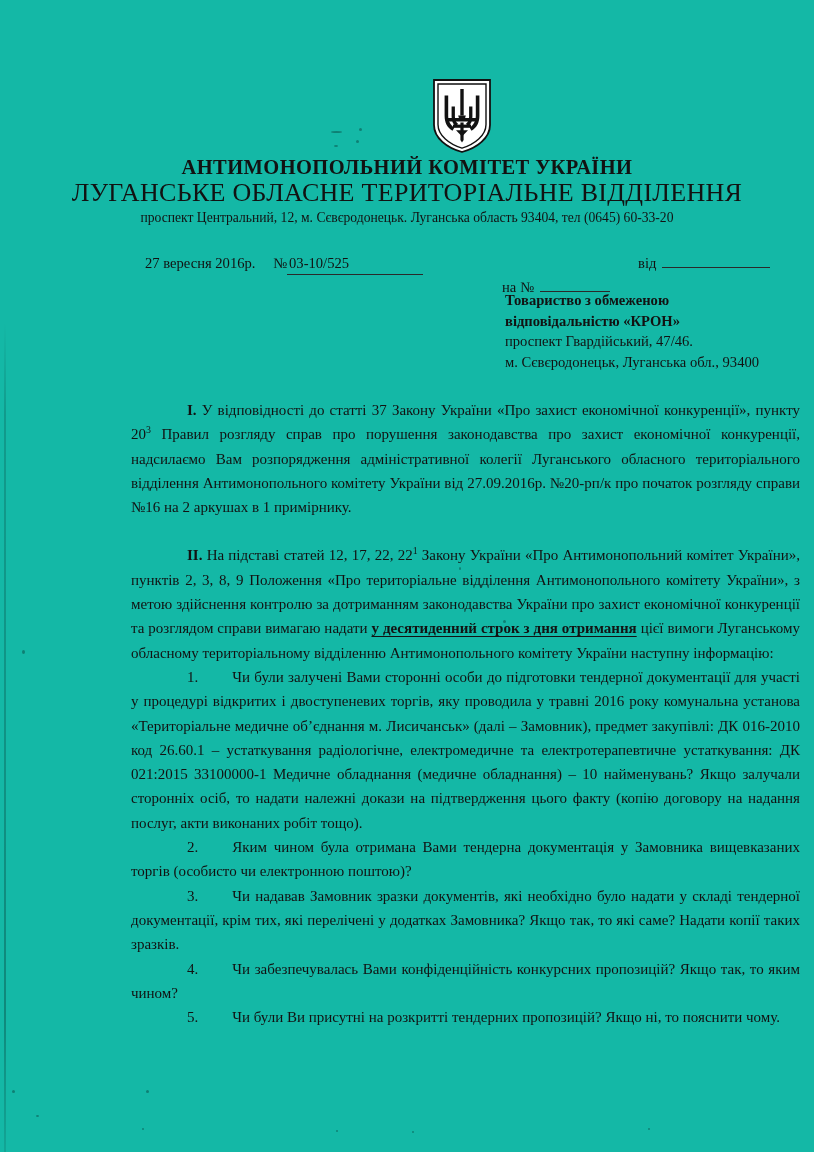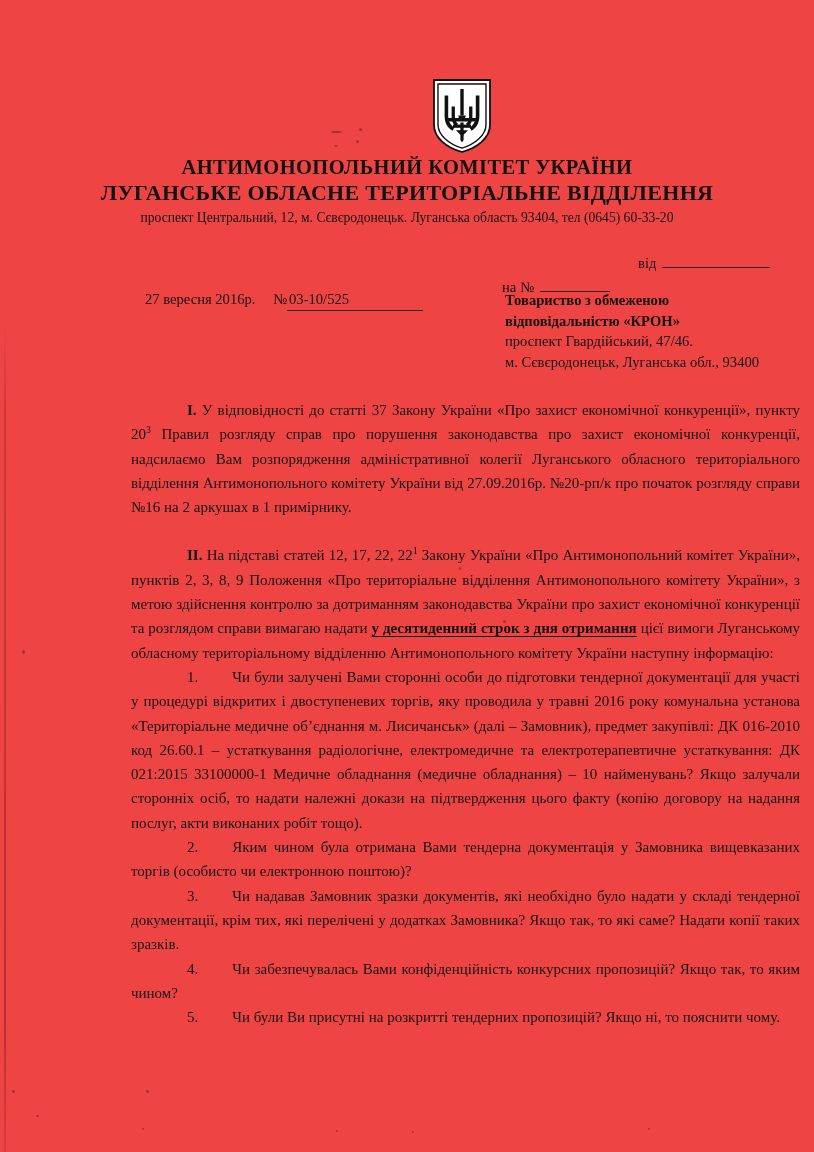--- a/index.html
+++ b/index.html
@@ -5,21 +5,21 @@
 <style>
   html, body {
     margin: 0;
     padding: 0;
     background: #ffffff;
   }
   .page {
     position: relative;
     width: 814px;
     height: 1152px;
-    background: #ef4444;
+    background: #14b8a6;
     overflow: hidden;
     font-family: "Liberation Serif", "DejaVu Serif", serif;
     color: #121212;
     -webkit-font-smoothing: antialiased;
   }
 
   
   .scan-edge {
     position: absolute;
     left: 4px;
@@ -59,22 +59,22 @@
     text-align: center;
   }
   .org-line1 {
     font-size: 20.5px;
     font-weight: bold;
     letter-spacing: 0.4px;
     line-height: 25px;
     white-space: nowrap;
   }
   .org-line2 {
-    font-size: 22px;
-    font-weight: bold;
+    font-size: 26px;
+    font-weight: normal;
     letter-spacing: 0.3px;
     line-height: 25px;
     white-space: nowrap;
   }
   .org-addr {
     font-size: 13.6px;
     line-height: 19px;
     margin-top: 3px;
     white-space: nowrap;
   }
@@ -95,21 +95,20 @@
     line-height: 20px;
     white-space: nowrap;
   }
   .refrow .date { margin-right: 14px; }
   .refrow .outnum {
     border-bottom: 1px solid #2a2a2a;
     padding: 0 2px 1px 2px;
     display: inline-block;
     min-width: 132px;
     text-align: left;
-    margin-top: 36px;
   }
   .refrow .na-no { position: absolute; left: 357px; top: 0; margin-top: 24px; }
   .refrow .vid   { position: absolute; left: 493px; top: 0; }
   .blank-rule {
     display: inline-block;
     border-bottom: 1px solid #2a2a2a;
     height: 12px;
     vertical-align: baseline;
   }
   .rule-short { width: 70px; margin-left: 6px; }

